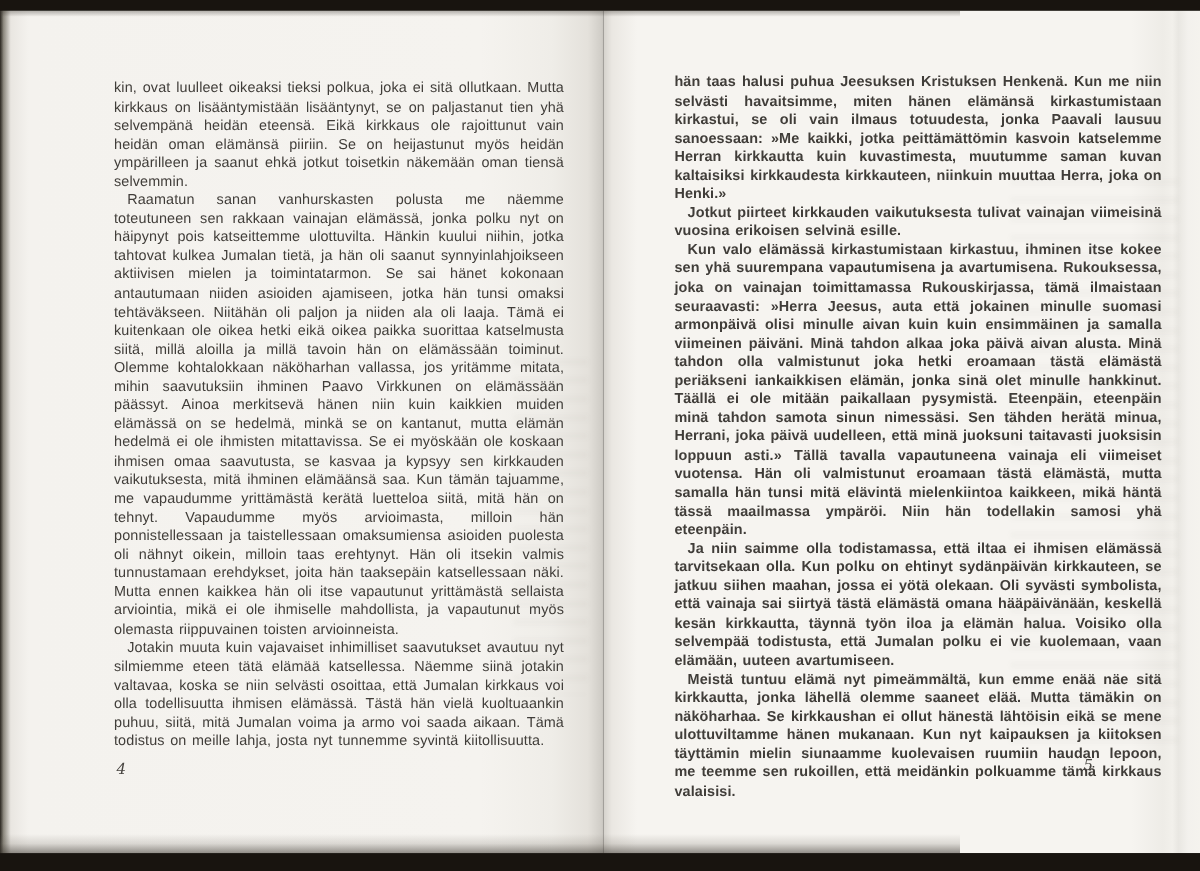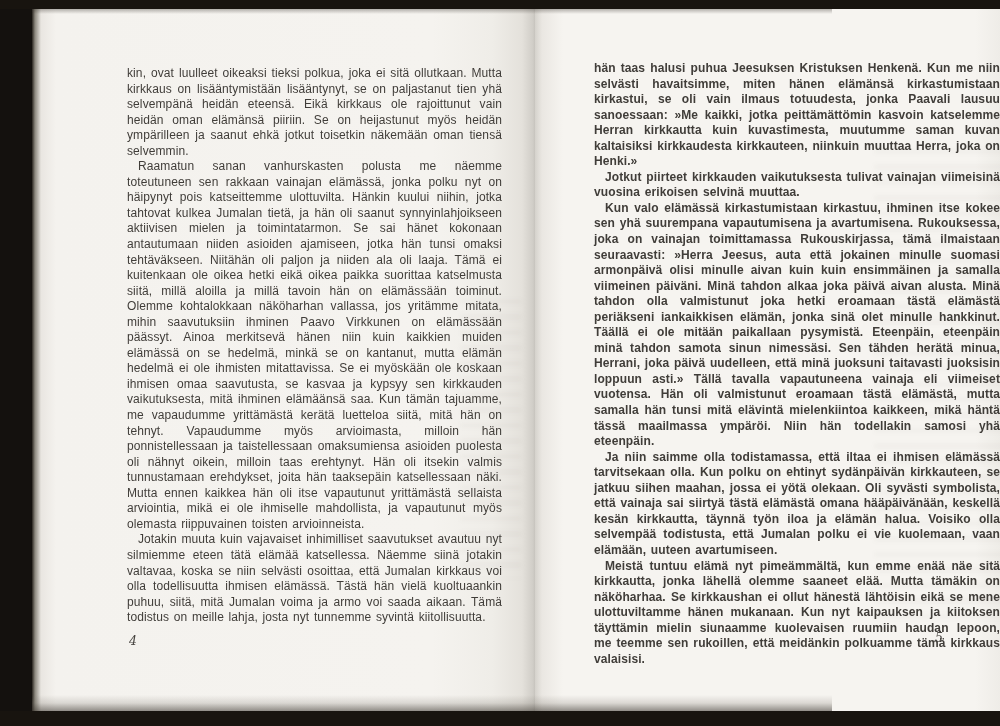--- a/index.html
+++ b/index.html
@@ -7,21 +7,21 @@
     width:1000px;height:726px;overflow:hidden;
     background:#14110e;
     font-family:"Liberation Sans",sans-serif;
   }
   .scene{position:absolute;top:0;left:0;width:1000px;height:726px;}
 
   .bar{position:absolute;left:0;width:1000px;background:#18140f;}
   .bar.top{top:0;height:9px;}
   .bar.bottom{top:711px;height:15px;}
 
-  .book{position:absolute;top:9px;left:0;width:800px;height:702px;margin-left:32px;}
+  .book{position:absolute;top:9px;left:0;width:800px;height:702px;}
   
   .book::before{
     content:"";position:absolute;left:0;right:0;top:0;height:5px;z-index:5;
     background:linear-gradient(180deg,rgba(55,50,44,.35),rgba(55,50,44,0));
     pointer-events:none;
   }
   .book::after{
     content:"";position:absolute;left:0;right:0;bottom:0;height:16px;z-index:5;
     background:linear-gradient(180deg,rgba(110,104,95,0) 0%,rgba(110,104,95,.20) 50%,rgba(62,57,50,.55) 100%);
     pointer-events:none;
@@ -87,21 +87,21 @@
     <div class="ghost ghost-right"></div>
 
     <div class="text text-left">
         <p class="para">kin, ovat luulleet oikeaksi tieksi polkua, joka ei sitä ollutkaan. Mutta kirkkaus on lisääntymistään lisääntynyt, se on paljastanut tien yhä selvempänä heidän eteensä. Eikä kirkkaus ole rajoittunut vain heidän oman elämänsä piiriin. Se on heijastunut myös heidän ympärilleen ja saanut ehkä jotkut toisetkin näkemään oman tiensä selvemmin.</p>
         <p class="para indent">Raamatun sanan vanhurskasten polusta me näemme toteutuneen sen rakkaan vainajan elämässä, jonka polku nyt on häipynyt pois katseittemme ulottuvilta. Hänkin kuului niihin, jotka tahtovat kulkea Jumalan tietä, ja hän oli saanut synnyinlahjoikseen aktiivisen mielen ja toimintatarmon. Se sai hänet kokonaan antautumaan niiden asioiden ajamiseen, jotka hän tunsi omaksi tehtäväkseen. Niitähän oli paljon ja niiden ala oli laaja. Tämä ei kuitenkaan ole oikea hetki eikä oikea paikka suorittaa katselmusta siitä, millä aloilla ja millä tavoin hän on elämässään toiminut. Olemme kohtalokkaan näköharhan vallassa, jos yritämme mitata, mihin saavutuksiin ihminen Paavo Virkkunen on elämässään päässyt. Ainoa merkitsevä hänen niin kuin kaikkien muiden elämässä on se hedelmä, minkä se on kantanut, mutta elämän hedelmä ei ole ihmisten mitattavissa. Se ei myöskään ole koskaan ihmisen omaa saavutusta, se kasvaa ja kypsyy sen kirkkauden vaikutuksesta, mitä ihminen elämäänsä saa. Kun tämän tajuamme, me vapaudumme yrittämästä kerätä luetteloa siitä, mitä hän on tehnyt. Vapaudumme myös arvioimasta, milloin hän ponnistellessaan ja taistellessaan omaksumiensa asioiden puolesta oli nähnyt oikein, milloin taas erehtynyt. Hän oli itsekin valmis tunnustamaan erehdykset, joita hän taaksepäin katsellessaan näki. Mutta ennen kaikkea hän oli itse vapautunut yrittämästä sellaista arviointia, mikä ei ole ihmiselle mahdollista, ja vapautunut myös olemasta riippuvainen toisten arvioinneista.</p>
         <p class="para indent">Jotakin muuta kuin vajavaiset inhimilliset saavutukset avautuu nyt silmiemme eteen tätä elämää katsellessa. Näemme siinä jotakin valtavaa, koska se niin selvästi osoittaa, että Jumalan kirkkaus voi olla todellisuutta ihmisen elämässä. Tästä hän vielä kuoltuaankin puhuu, siitä, mitä Jumalan voima ja armo voi saada aikaan. Tämä todistus on meille lahja, josta nyt tunnemme syvintä kiitollisuutta.</p>
       </div>
 
     <div class="text text-right">
         <p class="para">hän taas halusi puhua Jeesuksen Kristuksen Henkenä. Kun me niin selvästi havaitsimme, miten hänen elämänsä kirkastumistaan kirkastui, se oli vain ilmaus totuudesta, jonka Paavali lausuu sanoessaan: »Me kaikki, jotka peittämättömin kasvoin katselemme Herran kirkkautta kuin kuvastimesta, muutumme saman kuvan kaltaisiksi kirkkaudesta kirkkauteen, niinkuin muuttaa Herra, joka on Henki.»</p>
-        <p class="para indent">Jotkut piirteet kirkkauden vaikutuksesta tulivat vainajan viimeisinä vuosina erikoisen selvinä muuttaa.</p>
+        <p class="para indent">Jotkut piirteet kirkkauden vaikutuksesta tulivat vainajan viimeisinä vuosina erikoisen selvinä esille.</p>
         <p class="para indent">Kun valo elämässä kirkastumistaan kirkastuu, ihminen itse kokee sen yhä suurempana vapautumisena ja avartumisena. Rukouksessa, joka on vainajan toimittamassa Rukouskirjassa, tämä ilmaistaan seuraavasti: »Herra Jeesus, auta että jokainen minulle suomasi armonpäivä olisi minulle aivan kuin kuin ensimmäinen ja samalla viimeinen päiväni. Minä tahdon alkaa joka päivä aivan alusta. Minä tahdon olla valmistunut joka hetki eroamaan tästä elämästä periäkseni iankaikkisen elämän, jonka sinä olet minulle hankkinut. Täällä ei ole mitään paikallaan pysymistä. Eteenpäin, eteenpäin minä tahdon samota sinun nimessäsi. Sen tähden herätä minua, Herrani, joka päivä uudelleen, että minä juoksuni taitavasti juoksisin loppuun asti.» Tällä tavalla vapautuneena vainaja eli viimeiset vuotensa. Hän oli valmistunut eroamaan tästä elämästä, mutta samalla hän tunsi mitä elävintä mielenkiintoa kaikkeen, mikä häntä tässä maailmassa ympäröi. Niin hän todellakin samosi yhä eteenpäin.</p>
         <p class="para indent">Ja niin saimme olla todistamassa, että iltaa ei ihmisen elämässä tarvitsekaan olla. Kun polku on ehtinyt sydänpäivän kirkkauteen, se jatkuu siihen maahan, jossa ei yötä olekaan. Oli syvästi symbolista, että vainaja sai siirtyä tästä elämästä omana hääpäivänään, keskellä kesän kirkkautta, täynnä työn iloa ja elämän halua. Voisiko olla selvempää todistusta, että Jumalan polku ei vie kuolemaan, vaan elämään, uuteen avartumiseen.</p>
         <p class="para indent">Meistä tuntuu elämä nyt pimeämmältä, kun emme enää näe sitä kirkkautta, jonka lähellä olemme saaneet elää. Mutta tämäkin on näköharhaa. Se kirkkaushan ei ollut hänestä lähtöisin eikä se mene ulottuviltamme hänen mukanaan. Kun nyt kaipauksen ja kiitoksen täyttämin mielin siunaamme kuolevaisen ruumiin haudan lepoon, me teemme sen rukoillen, että meidänkin polkuamme tämä kirkkaus valaisisi.</p>
       </div>
 
     <div class="pagenum num-left">4</div>
     <div class="pagenum num-right">5</div>
   </div>
 
   <div class="bar bottom"></div>

